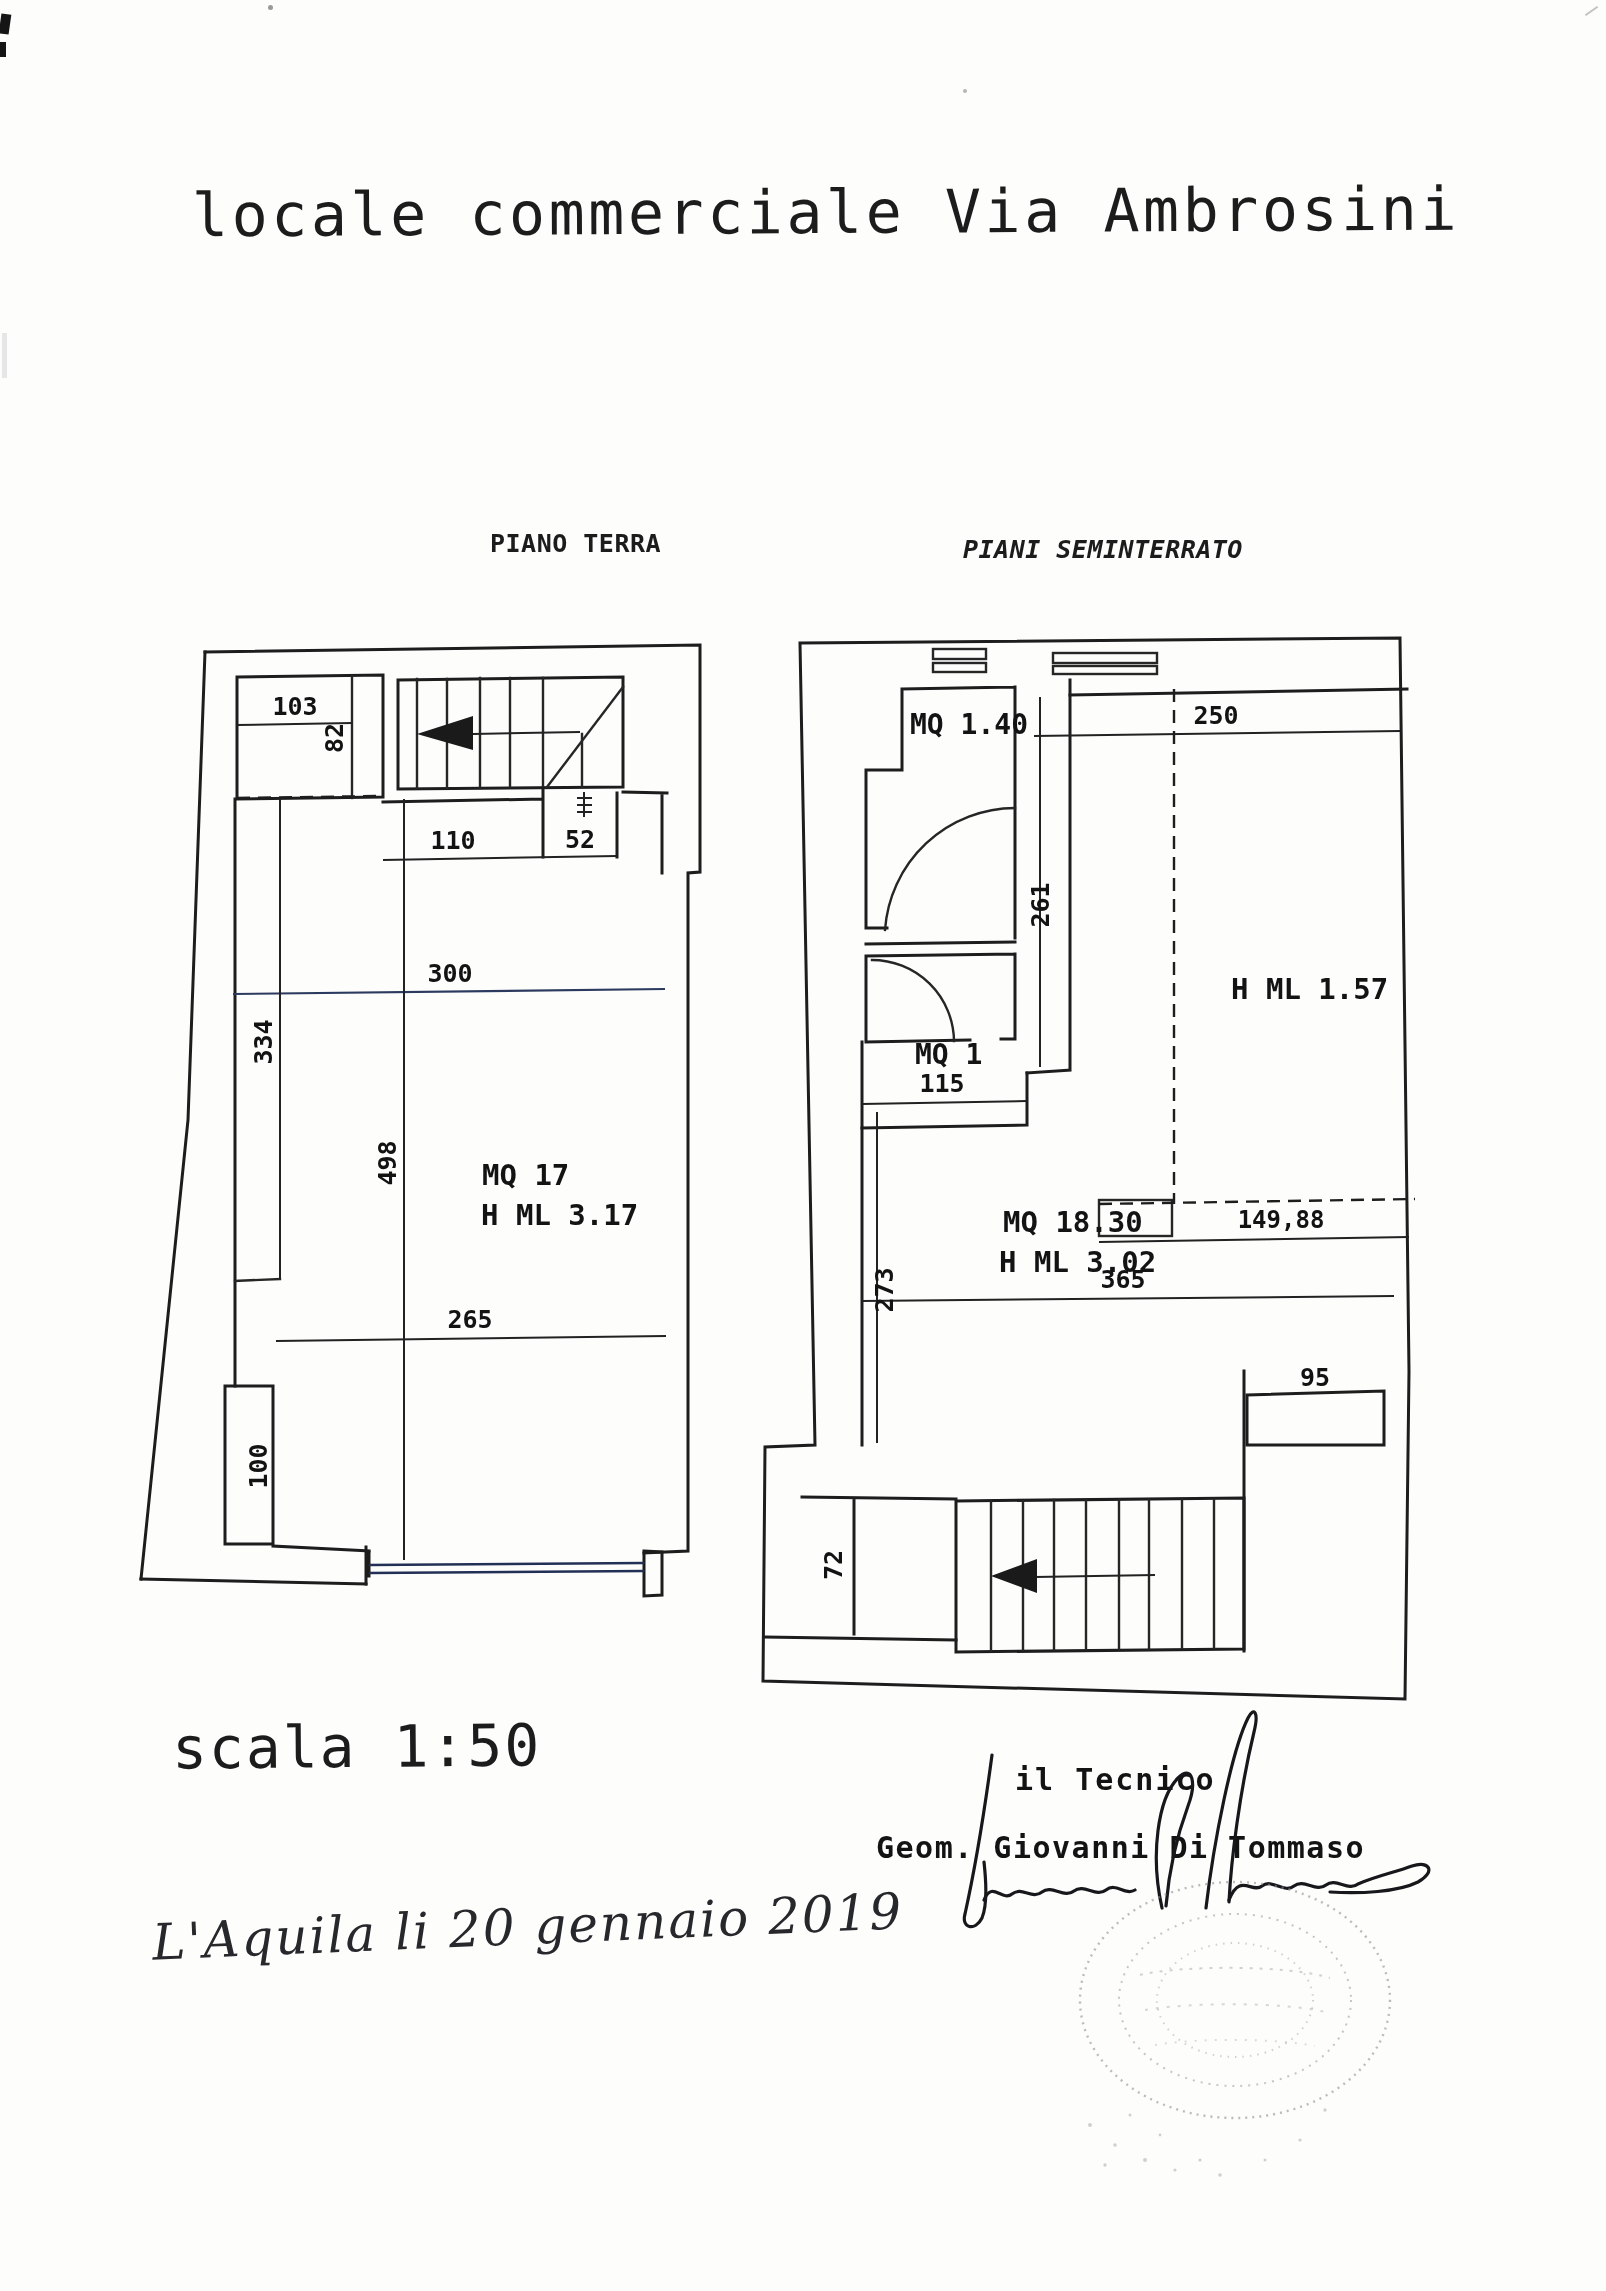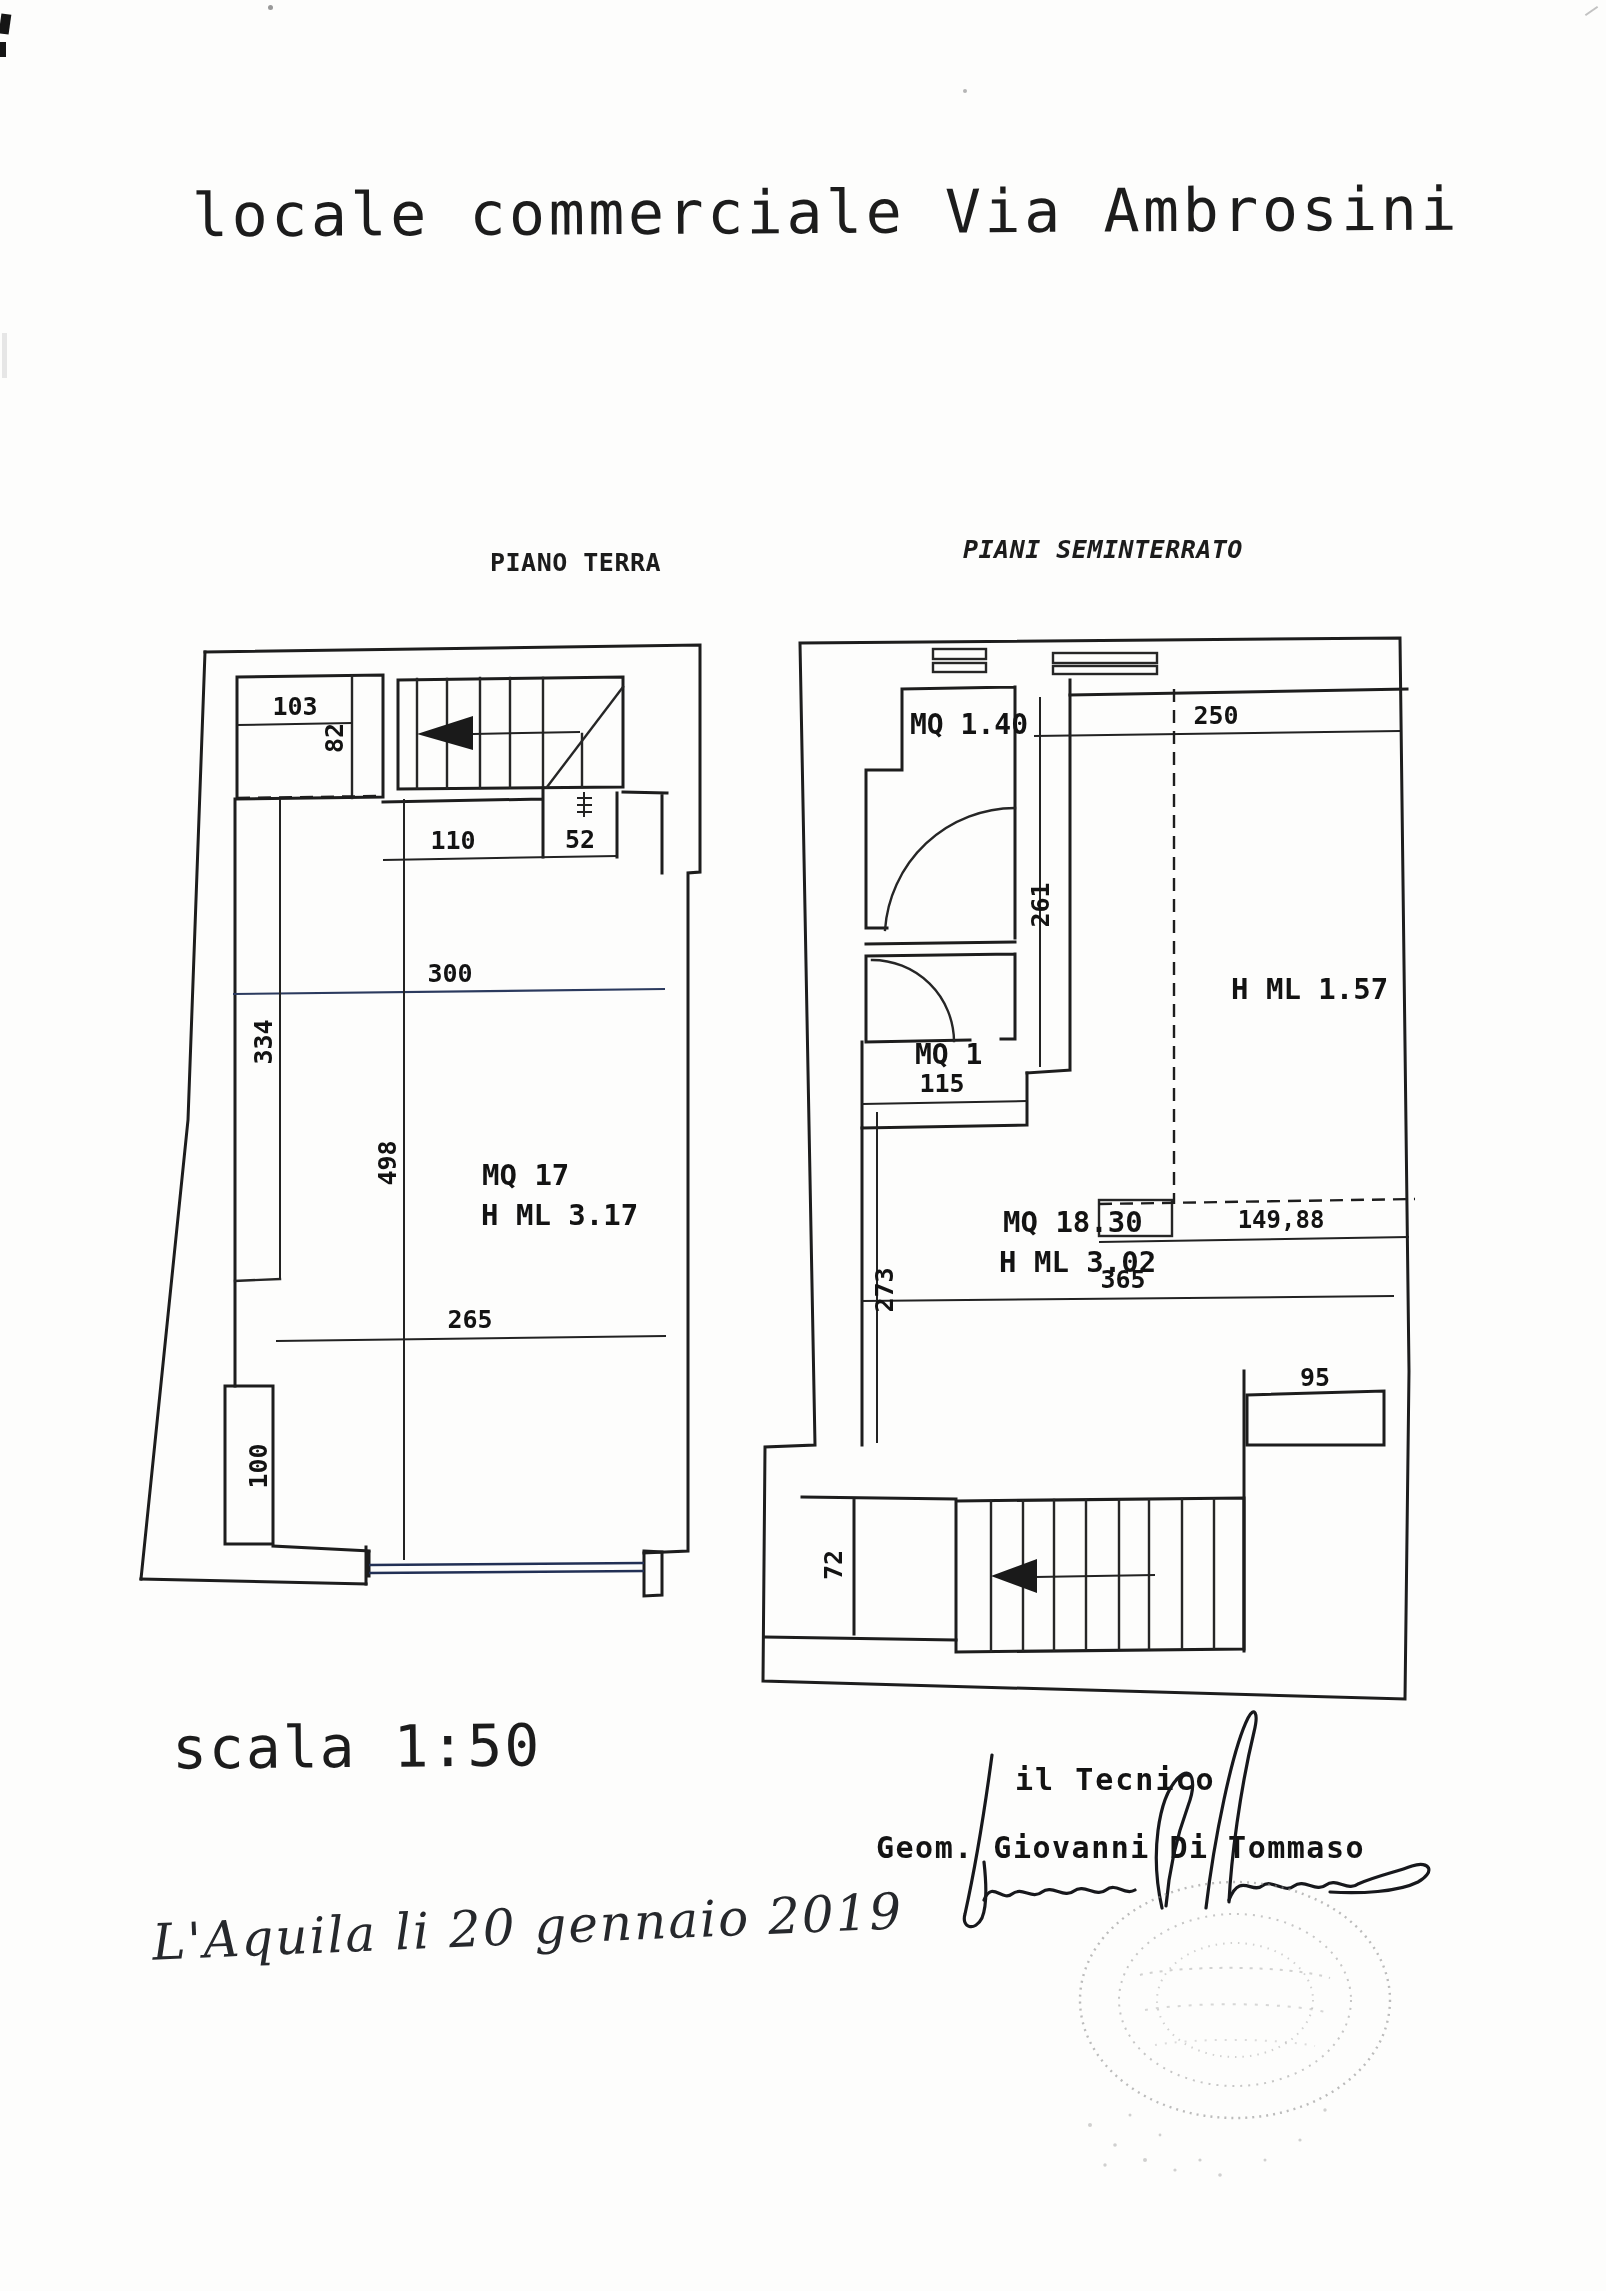--- a/index.html
+++ b/index.html
@@ -30,21 +30,21 @@
 
   <div class="abs artifact" style="left:0;top:14px;width:10px;height:20px;transform:rotate(8deg);"></div>
   <div class="abs artifact" style="left:0;top:42px;width:6px;height:15px;"></div>
   <div class="abs" style="left:268px;top:5px;width:5px;height:5px;background:#999;border-radius:50%;"></div>
   <div class="abs" style="left:963px;top:89px;width:4px;height:4px;background:#b5b5b5;border-radius:50%;"></div>
   <div class="abs" style="left:1584px;top:10px;width:15px;height:2px;background:#c2c2c2;transform:rotate(-35deg);"></div>
   <div class="abs" style="left:2px;top:333px;width:5px;height:45px;background:#cfcfcf;opacity:.5;"></div>
 
   <div class="abs cadtext title" style="left:192px;top:182px;">locale commerciale Via Ambrosini</div>
 
-  <div class="abs cadtext planlabel" style="left:490px;top:550px;">PIANO TERRA</div>
+  <div class="abs cadtext planlabel" style="left:490px;top:531px;">PIANO TERRA</div>
   <div class="abs cadtext planlabel" style="left:963px;top:537px;font-style:italic;">PIANI SEMINTERRATO</div>
 
   <svg class="abs" style="left:140px;top:620px;" width="580" height="1000" viewBox="0 0 580 1000">
     <g>
       <path class="wall" d="M65,32 L560,25 L560,252 L548,253 L548,931 L504,933"></path>
       <path class="wall" d="M1,959 L48,500 L65,32"></path>
       <path class="wall" d="M1,959 L226,964"></path>
       <path class="wall" d="M504,931 L522,932 L522,975 L504,976 Z"></path>
       <path class="wall" d="M229,932 L229,956 M226,927 L226,964"></path>
       <path class="glz" d="M504,943 L229,945 M504,951 L229,953"></path>

